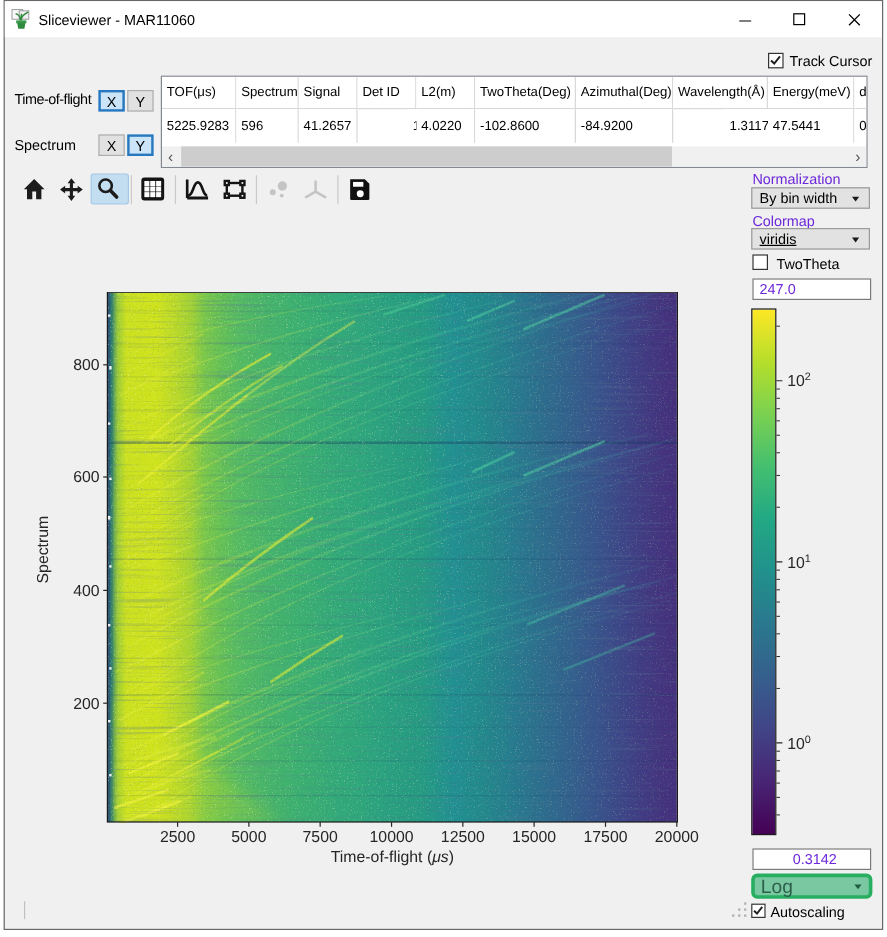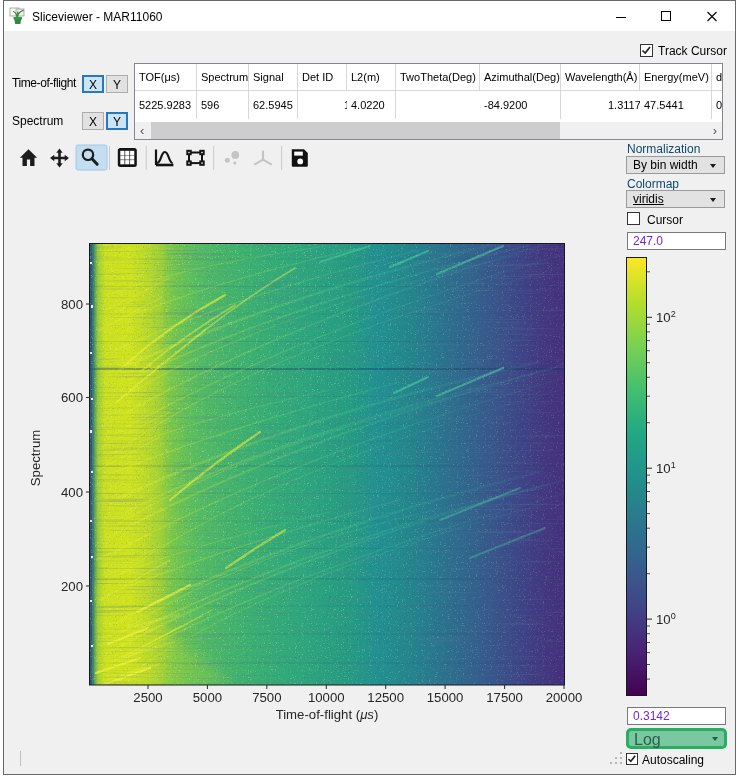--- a/index.html
+++ b/index.html
@@ -18,21 +18,21 @@
   .td{position:absolute;top:27px;height:28px;background:#fff;border-right:1px solid #d8d8d8;font-size:11px;color:#000;padding:8px 0 0 4px;white-space:nowrap;overflow:hidden;}
   #hscroll{position:absolute;left:0px;bottom:0px;width:587px;height:17px;background:#f0f0f0;}
   #hthumb{position:absolute;left:16px;top:0px;width:409px;height:17px;background:#cdcdcd;}
   .sarrow{position:absolute;top:1px;font-size:13px;color:#555;font-family:"Liberation Sans",sans-serif;}
   
   .axlabel{position:absolute;font-size:12px;color:#000;}
   .xybtn{position:absolute;width:22px;height:18px;font-size:12px;color:#000;text-align:center;padding-top:2px;}
   .xyoff{background:#e1e1e1;border:1px solid #adadad;}
   .xyon{background:#cce4f7;border:2px solid #2778bf;padding-top:1px;}
   
-  .rlabel{position:absolute;left:627px;font-size:12px;color:#0c4a6e;}
+  .rlabel{position:absolute;left:627px;font-size:12px;color:#6d28d9;}
   .dropdown{position:absolute;left:626px;width:99px;height:18px;background:#e2e2e2;border:1px solid #9a9a9a;font-size:12px;color:#000;padding:1px 0 0 6px;}
   .droparrow{position:absolute;width:0;height:0;border-left:3.5px solid transparent;border-right:3.5px solid transparent;border-top:4.5px solid #1a1a1a;}
   .tinput{position:absolute;left:627px;width:99px;height:18px;background:#fff;border:1px solid #7a7a7a;font-size:12px;color:#6d28d9;padding:1px 0 0 5px;}
   #logdrop{position:absolute;left:626px;top:728px;width:101px;height:21px;background:#79c8a2;border:3px solid #27ae60;border-radius:5px;font-size:16px;color:#2d5f4a;padding:0 0 0 5px;}
 </style>
 </head>
 <body>
 <div id="win"></div>
 <div id="titlebar">
   <svg style="position:absolute;left:5px;top:6px" width="18" height="18" viewBox="0 0 18 18">
@@ -67,23 +67,24 @@
   <div class="th" style="left:114px;width:49px;">Signal</div>
   <div class="th" style="left:163px;width:49px;">Det ID</div>
   <div class="th" style="left:212px;width:49px;">L2(m)</div>
   <div class="th" style="left:261px;width:84px;">TwoTheta(Deg)</div>
   <div class="th" style="left:345px;width:81px;">Azimuthal(Deg)</div>
   <div class="th" style="left:426px;width:79px;">Wavelength(Å)</div>
   <div class="th" style="left:505px;width:72px;">Energy(meV)</div>
   <div class="th" style="left:577px;width:10px;border-right:none;">d-</div>
   <div class="td" style="left:0px;width:62px;">5225.9283</div>
   <div class="td" style="left:62px;width:52px;">596</div>
-  <div class="td" style="left:114px;width:49px;">62.5945</div>
+  <div class="td" style="left:114px;width:49px;">41.2657</div>
   <div class="td" style="left:163px;width:49px;margin-left:42px;">1629</div>
   <div class="td" style="left:212px;width:49px;">4.0220</div>
+  <div class="td" style="left:261px;width:84px;">-102.8600</div>
   <div class="td" style="left:345px;width:81px;">-84.9200</div>
   <div class="td" style="left:426px;width:79px;margin-left:43px;">1.3117</div>
   <div class="td" style="left:505px;width:72px;">47.5441</div>
   <div class="td" style="left:577px;width:10px;border-right:none;">0.8</div>
   <div id="hscroll">
     <div class="sarrow" style="left:5px;">‹</div>
     <div id="hthumb"></div>
     <div class="sarrow" style="right:5px;">›</div>
   </div>
 </div>
@@ -168,23 +169,23 @@
     <rect x="-5.6" y="-6.4" width="8.6" height="4" fill="#fff"></rect>
     <circle cx="0.4" cy="3.4" r="2.9" fill="#fff"></circle>
   </g>
 </svg>
 
 <div class="rlabel" style="top:142px;">Normalization</div>
 <div class="dropdown" style="top:156px;">By bin width<div class="droparrow" style="right:8px;top:7px;"></div></div>
 <div class="rlabel" style="top:177px;">Colormap</div>
 <div class="dropdown" style="top:190px;text-decoration:underline;">viridis<div class="droparrow" style="right:8px;top:7px;"></div></div>
 <div class="cb" style="left:627px;top:212px;"></div>
-<div class="cblabel" style="left:647px;top:213px;">Cursor</div>
+<div class="cblabel" style="left:647px;top:213px;">TwoTheta</div>
 <div class="tinput" style="top:232px;">247.0</div>
-<div class="tinput" style="top:707px;">0.3142</div>
+<div class="tinput" style="top:707px;text-align:center;">0.3142</div>
 <div id="logdrop">Log<div class="droparrow" style="right:6px;top:6px;border-top-color:#1f5c40;"></div></div>
 <div class="cb" style="left:626px;top:753px;width:12px;height:12px;">
     <svg width="10" height="10" viewBox="0 0 11 11" style="display:block">
       <path d="M1.5 5.5 L4.2 8 L9 2" stroke="#222" stroke-width="1.8" fill="none"></path>
     </svg>
   </div>
 <div class="cblabel" style="left:642px;top:753px;">Autoscaling</div>
 
 <svg style="position:absolute;left:610px;top:750px;" width="14" height="16" viewBox="0 0 14 16">
   <g fill="#b5b5b5">

